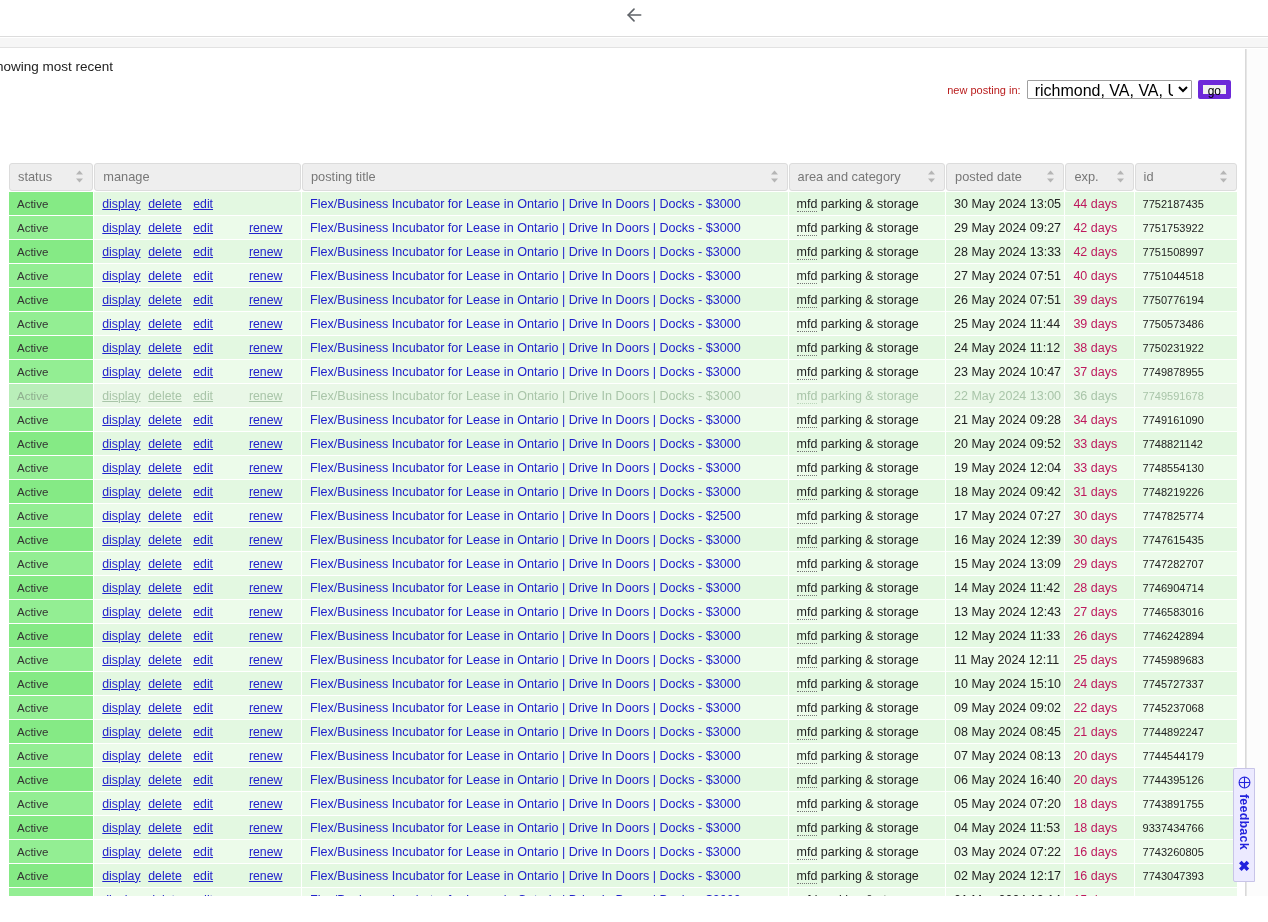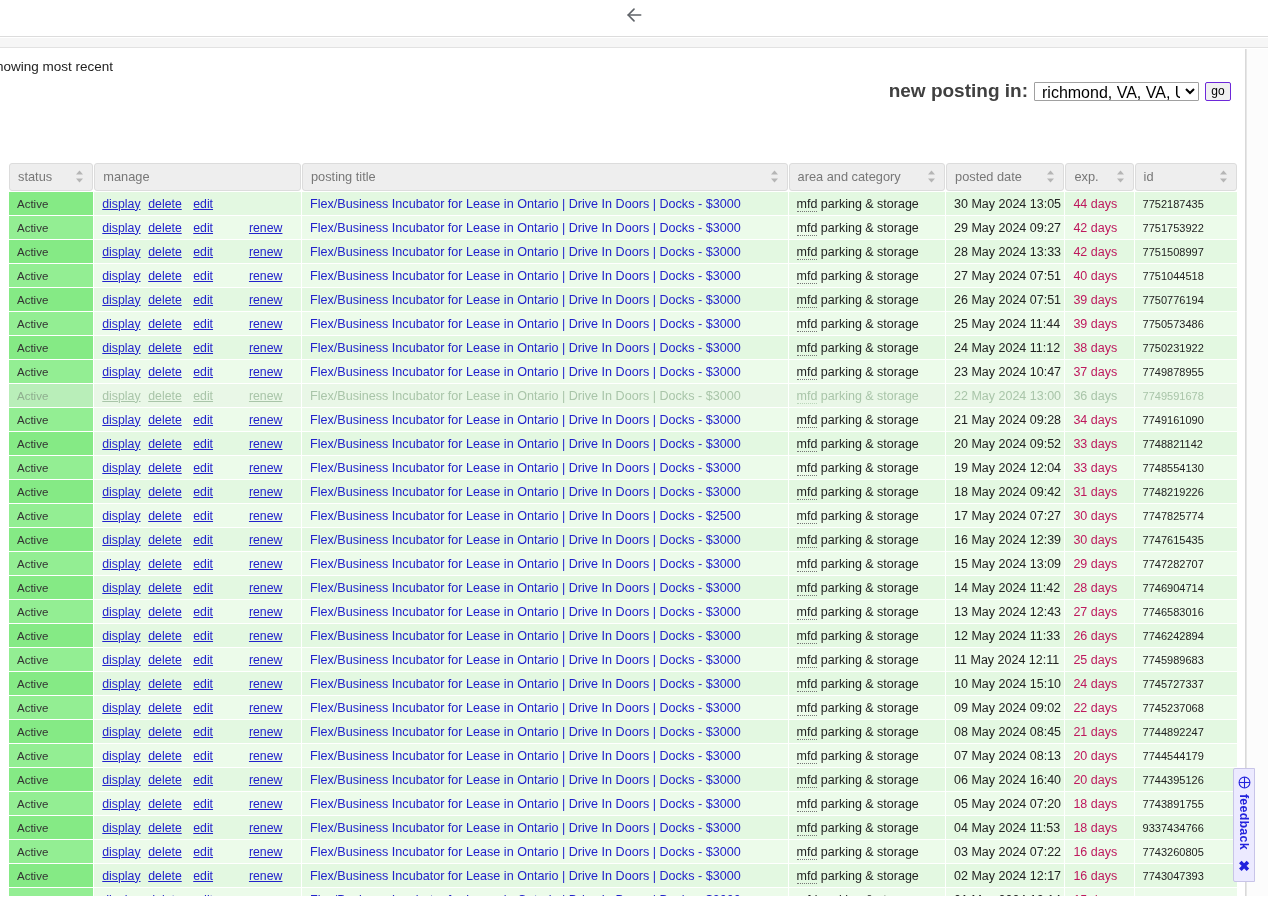--- a/index.html
+++ b/index.html
@@ -134,44 +134,43 @@
     white-space: nowrap;
   }
   #new-posting-bar {
     position: absolute;
     top: 31px; right: 14px;
     display: flex;
     align-items: center;
     gap: 6px;
   }
   #new-posting-label {
-    font-size: 19px;
-    color: #404040;
+    font-size: 11px;
+    color: #b91c1c;
     white-space: nowrap;
-    font-weight: bold;
   }
   #location-select {
     font-family: "Liberation Sans", sans-serif;
     font-size: 16px;
     color: #000;
     height: 19px;
     padding: 0 2px 0 3px;
     border: 1px solid #a0a0a0;
     background: #ffffff;
     border-radius: 1px;
     width: 165px;
   }
   #go-button {
     font-family: "Liberation Sans", sans-serif;
     font-size: 12px;
     color: #000;
     height: 19px;
     min-width: 26px;
     padding: 0 5px;
-    border: 1px solid #6d28d9;
+    border: 5px solid #6d28d9;
     background: #f0f0f0;
     border-radius: 2px;
     line-height: 1;
   }
 
   
   #table-wrap {
     position: absolute;
     top: 113px;
     left: 8px;

